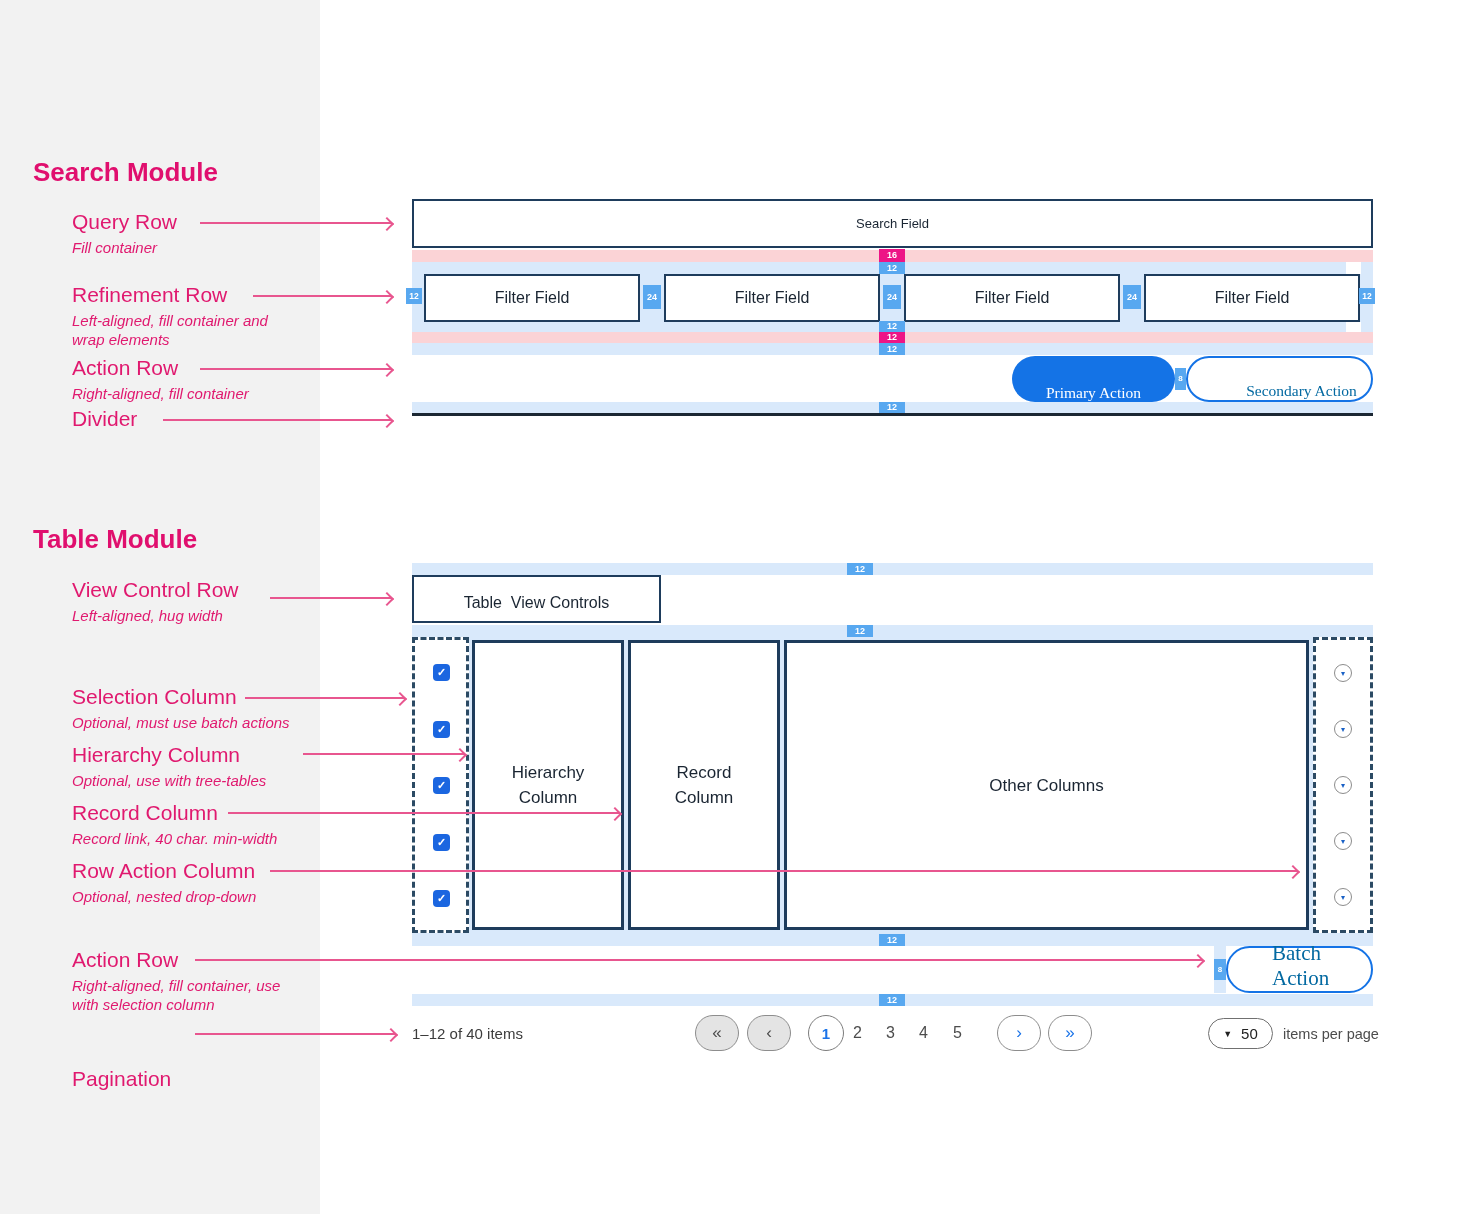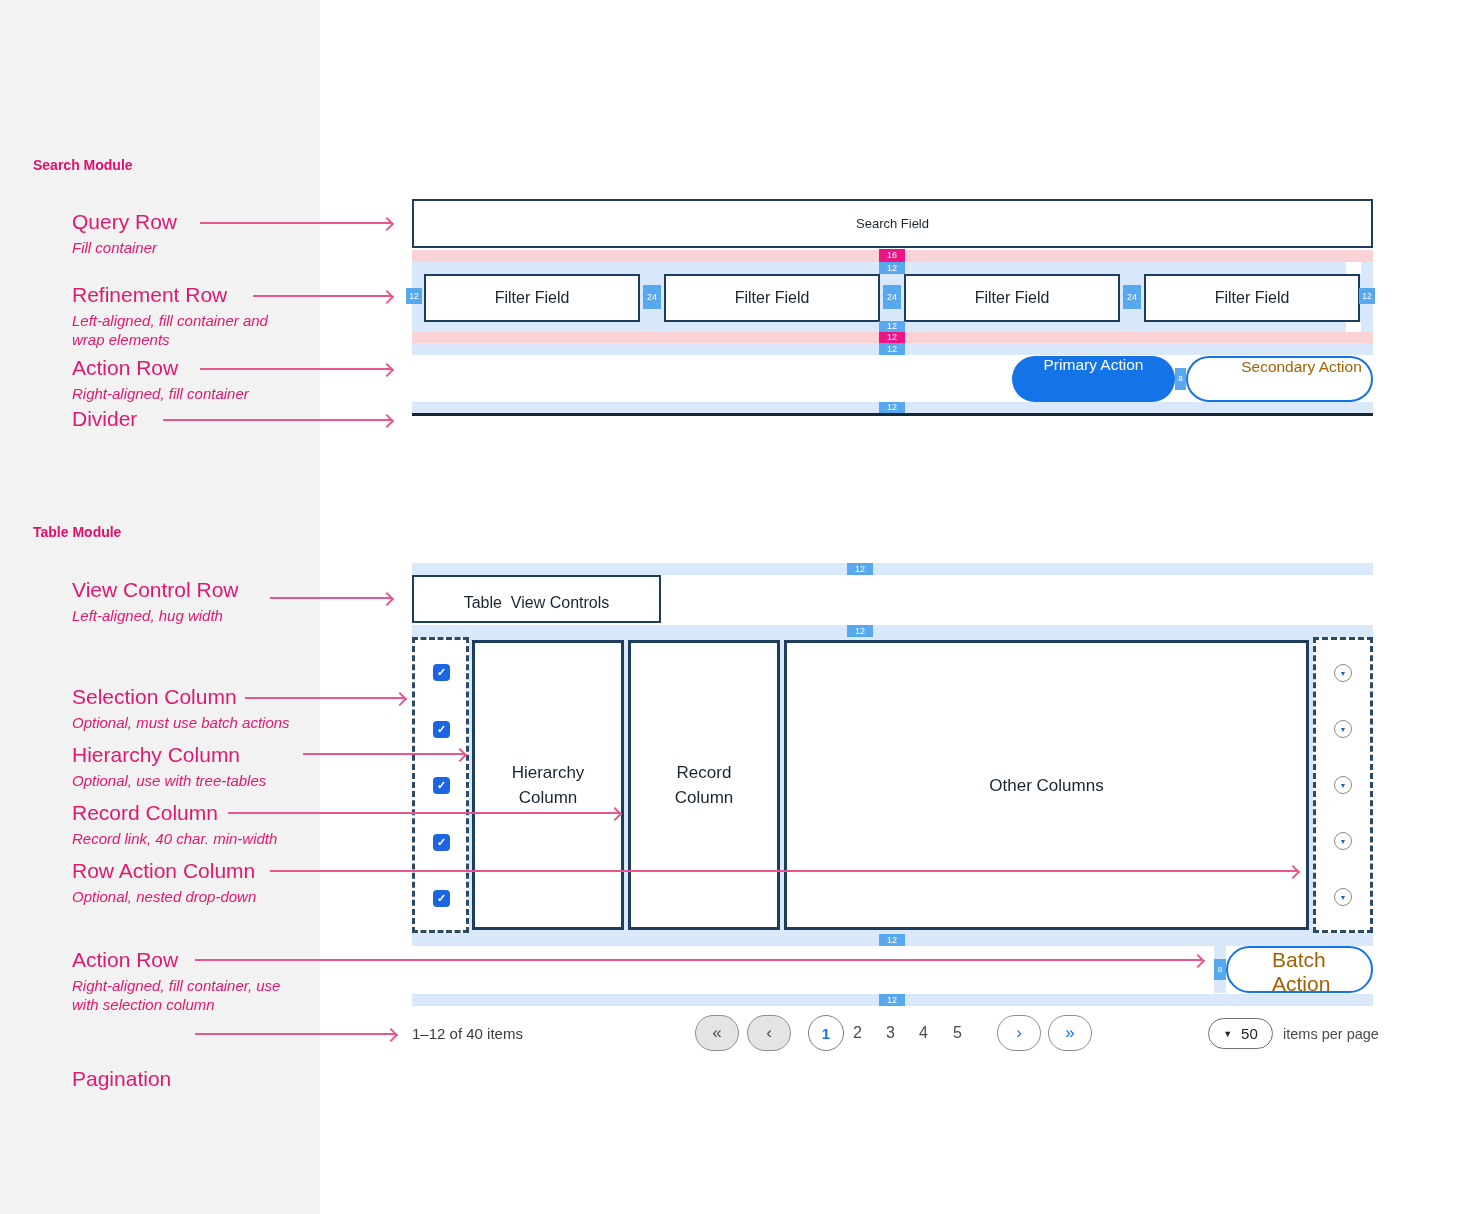--- a/index.html
+++ b/index.html
@@ -2,48 +2,48 @@
 <html><head>
 <meta charset="utf-8">
 <style>
   * { margin:0; padding:0; box-sizing:border-box; }
   html,body { background:#ffffff; }
   body { font-family:"Liberation Sans", sans-serif; }
   #canvas { position:relative; width:1464px; height:1214px; background:#ffffff; overflow:hidden; }
 
   
   .sidebar { position:absolute; left:0; top:0; width:320px; height:1214px; background:#f2f2f2; }
-  .module-heading { position:absolute; font-size:14px; font-weight:700; color:#e00f6e; }
+  .module-heading { position:absolute; font-size:26px; font-weight:700; color:#e00f6e; }
   .spec-title { position:absolute; font-size:21px; color:#e0196f; white-space:nowrap; }
   .spec-note { position:absolute; font-size:15px; font-style:italic; color:#e0196f; line-height:19px; }
 
   
   .arrow { position:absolute; height:2px; background:#e8568f; z-index:6; }
   .arrow::after { content:""; position:absolute; right:0px; top:-3.5px; width:8px; height:8px;
                   border-top:2px solid #e8568f; border-right:2px solid #e8568f; transform:rotate(45deg); }
 
   
   .strip { position:absolute; left:412px; width:961px; z-index:1; }
   .strip.blue { background:#d9e9fb; }
   .strip.pink { background:#fbd3d6; }
   .badge { position:absolute; display:flex; align-items:center; justify-content:center;
-           color:#fff; font-weight:400; font-size:9px; z-index:4; line-height:1; }
+           color:#fff; font-weight:700; font-size:9px; z-index:4; line-height:1; }
   .badge.blue { background:#58a8f0; }
   .badge.magenta { background:#ed1486; }
 
   
   .mock-box { position:absolute; background:#fff; border:2px solid #1e3c5c; display:flex;
               align-items:center; justify-content:center; color:#1a2532; z-index:2; text-align:center; }
   .col-box { border-width:3px; font-size:17px; line-height:25px; }
   .dashed-col { position:absolute; background:#fff; border:3px dashed #2b4a64; z-index:2; }
 
-  .pill-btn { position:absolute; display:flex; align-items:flex-start; justify-content:center;
-              border-radius:24px; font-size:15.5px; z-index:3; }
+  .pill-btn { position:absolute; display:flex; align-items:flex-end; justify-content:center;
+              border-radius:24px; font-size:15.5px; z-index:3;font-family:Liberation Serif, serif; }
   .pill-primary { background:#1473e6; color:#ffffff; }
-  .pill-outline { background:#ffffff; border:2px solid #1473e6; color:#a16207;padding-left:44px; }
+  .pill-outline { background:#ffffff; border:2px solid #1473e6; color:#0369a1;padding-left:44px; }
 
   .wrap-gap { position:absolute; background:#ffffff; z-index:3; }
 
   .divider-line { position:absolute; left:412px; width:961px; height:3px; background:#1b2733; z-index:2; }
 
   
   .table-bg { position:absolute; left:412px; top:637px; width:961px; height:298px; background:#d9e9fb; z-index:1; }
   .checkbox { position:absolute; width:17px; height:17px; border-radius:4px; background:#1b66e0;
               display:flex; align-items:center; justify-content:center; color:#fff; font-size:11px;
               font-weight:700; z-index:3; }

